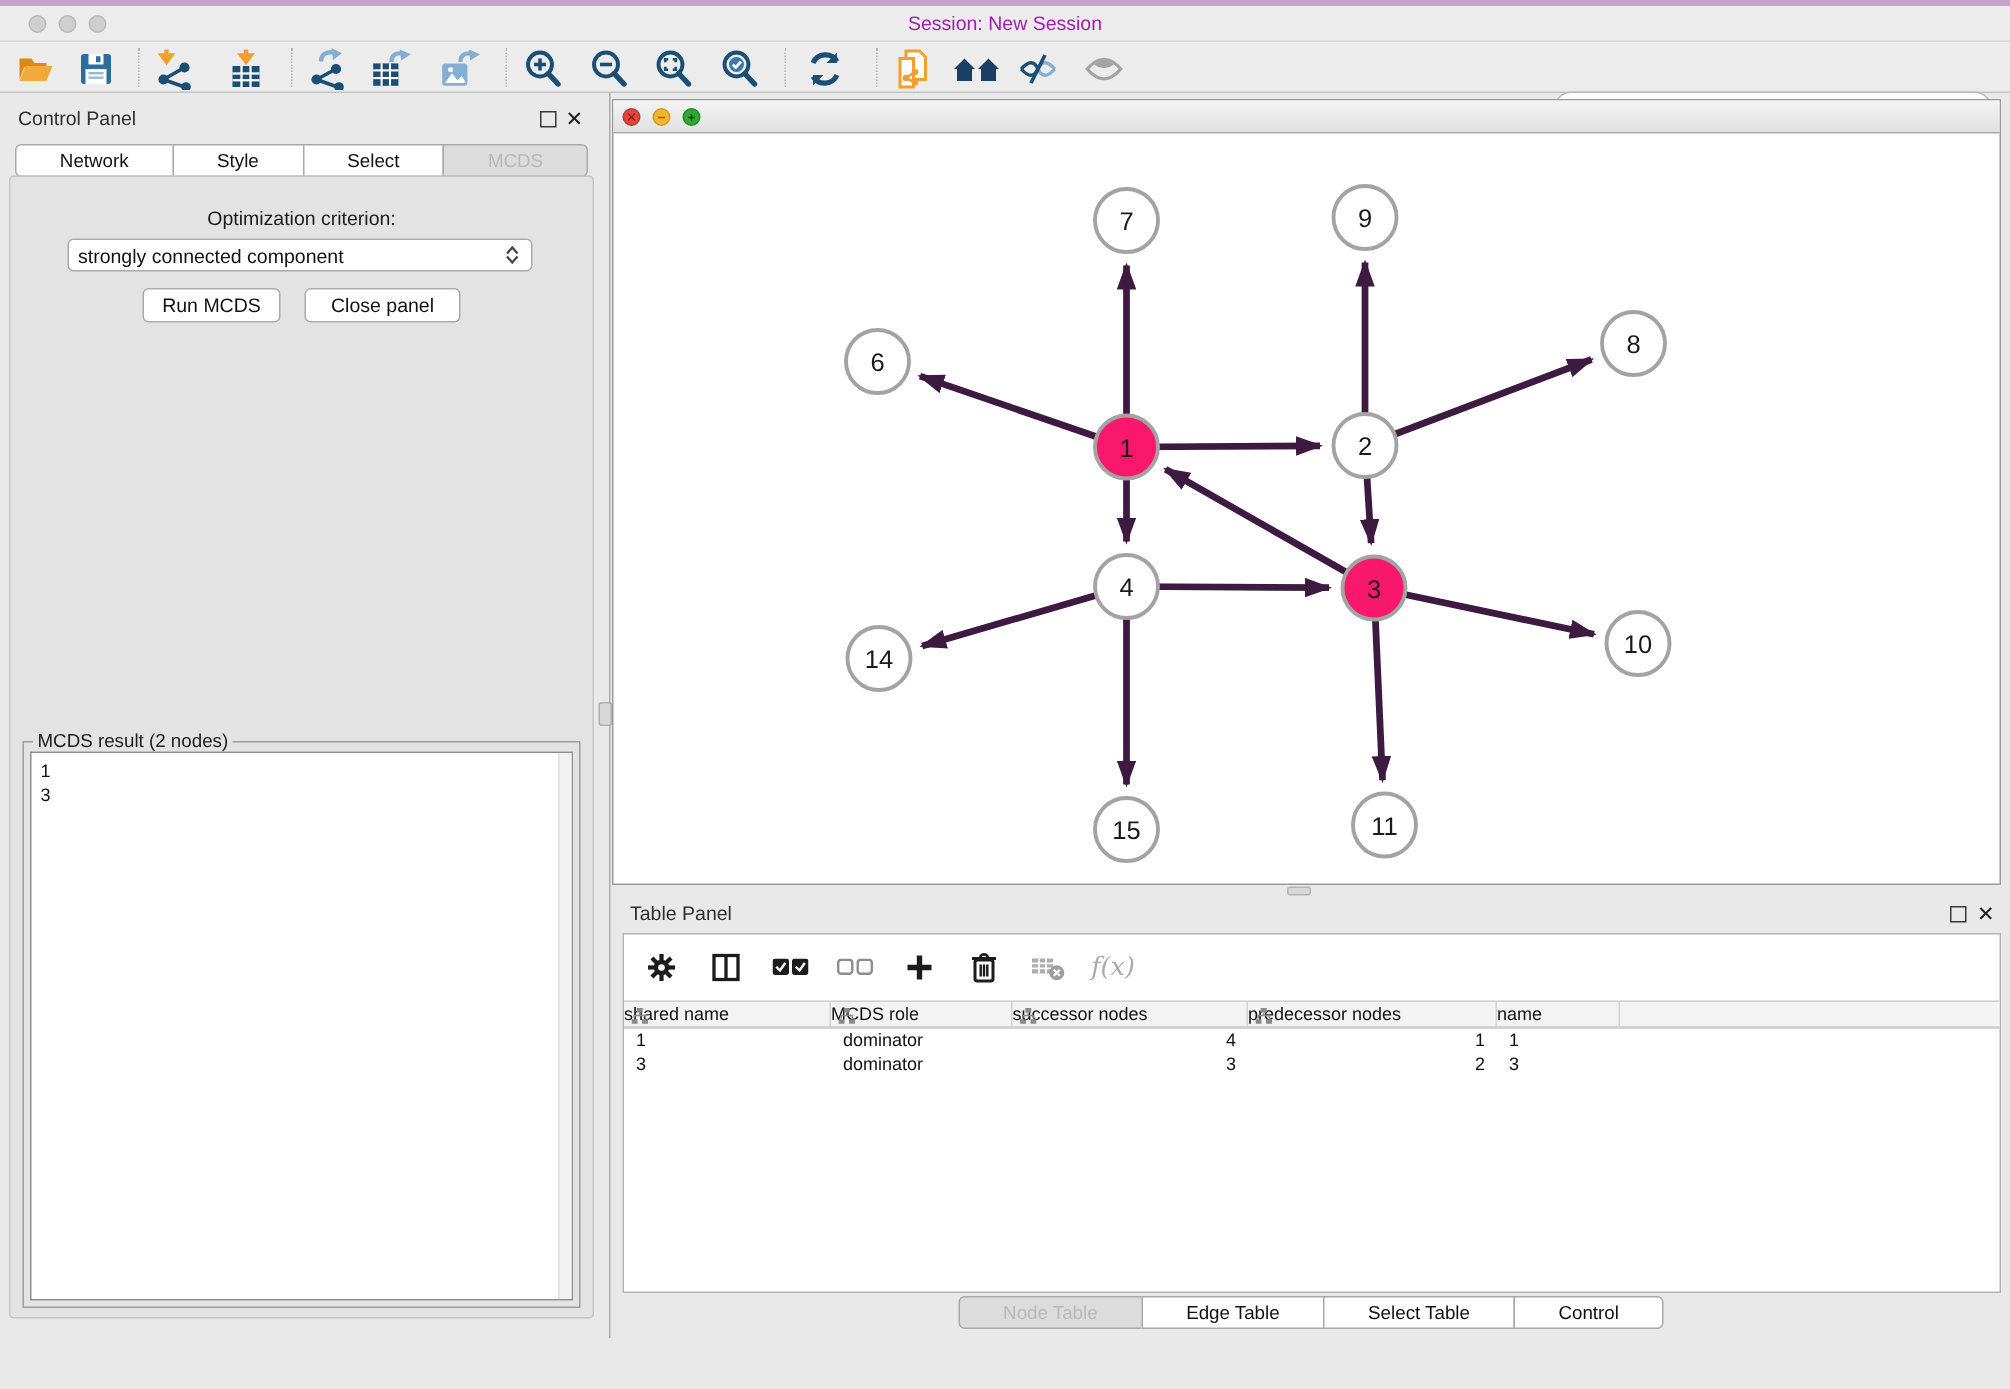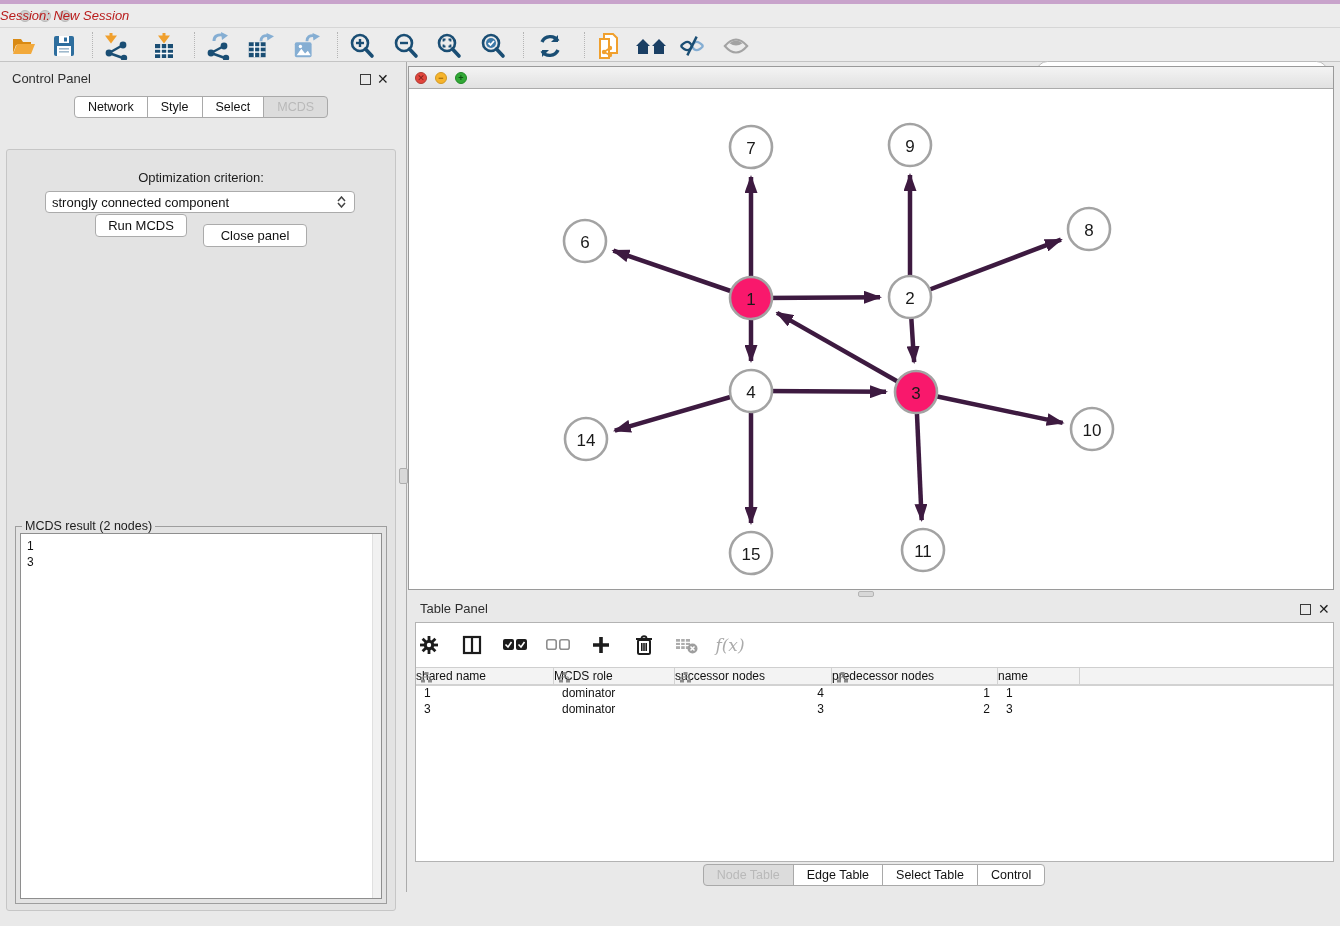--- a/index.html
+++ b/index.html
@@ -5,41 +5,41 @@
   * { margin:0; padding:0; box-sizing:border-box; }
   html,body { width:1340px; height:926px; }
   body { font-family:"Liberation Sans","DejaVu Sans",sans-serif; background:#E9E9E9; position:relative; overflow:hidden; }
   #app { position:absolute; inset:0; }
 
   
   .top-strip { position:absolute; left:0; top:0; width:1340px; height:4px; background:#C8A3CB; }
   .titlebar { position:absolute; left:0; top:4px; width:1340px; height:24px; background:#ECECEC; border-bottom:1px solid #D6D6D6; }
   .tl-dot { position:absolute; top:6px; width:12px; height:12px; border-radius:50%; background:#CFCFCF; border:1px solid #B9B9B9; }
   .titlebar .t1{left:19px} .titlebar .t2{left:39px} .titlebar .t3{left:59px}
-  .win-title { position:absolute; left:0; right:0; top:4px; font-size:13px; color:#b91c1c;font-style:italic; }
+  .win-title { position:absolute; left:0; right:0; top:4px; text-align:center; font-size:13px; color:#a21caf; }
 
   
   .toolbar { position:absolute; left:0; top:28px; width:1340px; height:34px; background:#ECECEC; border-bottom:1px solid #C4C4C4; }
   .tb-icon { position:absolute; top:4px; width:28px; height:28px; display:flex; align-items:center; justify-content:center; cursor:pointer; }
   .tb-sep { position:absolute; top:4px; width:0; height:26px; border-left:1px dotted #B5B5B5; }
   .searchbox { position:absolute; right:12px; top:33px; width:292px; height:23px; background:#FFF; border:1px solid #BBB; border-radius:12px; display:flex; align-items:center; padding-left:7px; }
   .searchbox input { border:none; outline:none; flex:1; font-size:12px; background:transparent; height:100%; }
 
   
   .cp-header { position:absolute; left:0; top:68px; width:402px; height:24px; }
   .panel-title { position:absolute; left:12px; top:3px; font-size:13px; color:#2E2E2E; }
   .float-btn { position:absolute; top:6px; width:11px; height:11px; border:1.6px solid #3A3A3A; cursor:pointer; }
   .close-btn { position:absolute; top:2px; font-size:14px; font-weight:bold; color:#1E1E1E; cursor:pointer; line-height:18px; }
   .cp-tabs { position:absolute; left:0; top:96px; width:402px; display:flex; justify-content:center; }
   .seg { display:flex; }
-  .seg .tab { background:#FFF; border:1px solid #A9A9A9; margin-left:-1px; padding:3px 13px; font-size:12.5px; color:#111; cursor:pointer; white-space:nowrap; }
+  .seg .tab { background:#FFF; border:1px solid #A9A9A9; margin-left:-1px; padding:3px 29px; font-size:12.5px; color:#111; cursor:pointer; white-space:nowrap; }
   .seg .tab:first-child { border-radius:4px 0 0 4px; margin-left:0; }
   .seg .tab:last-child { border-radius:0 4px 4px 0; }
   .seg .tab.sel { background:#DCDCDC; color:#B9B9B9; }
-  .cp-body { position:absolute; left:6px; top:117px; width:390px; height:762px; background:#E3E3E3; border:1px solid #C6C6C6; border-radius:3px;margin-top:32px; }
+  .cp-body { position:absolute; left:6px; top:117px; width:390px; height:762px; background:#E3E3E3; border:1px solid #C6C6C6; border-radius:3px; }
   .opt-label { position:absolute; left:0; width:100%; top:20px; text-align:center; font-size:13px; color:#1C1C1C; }
   .dropdown { position:absolute; left:38px; top:41px; width:310px; height:22px; background:#FFF; border:1px solid #ABABAB; border-radius:4px; display:flex; align-items:center; padding:0 6px; font-size:13px; color:#111; cursor:pointer; }
   .dropdown .dd-text { flex:1; }
   .stepper { display:flex; flex-direction:column; align-items:center; line-height:5px; margin-right:2px; }
   .btn { position:absolute; height:23px; background:#FFF; border:1px solid #ABABAB; border-radius:4px; font-size:13px; color:#111; display:flex; align-items:center; justify-content:center; cursor:pointer; }
   .groupbox { position:absolute; left:8px; top:376px; width:372px; height:378px; border:1px solid #9E9E9E; }
   .groupbox .legend { position:absolute; left:6px; top:-8px; background:#E3E3E3; padding:0 3px; font-size:12.5px; color:#1C1C1C; }
   .groupbox .result-area { position:absolute; left:4px; top:6px; right:4px; bottom:4px; background:#FFF; border:1px solid #8E8E8E; font-size:12px; color:#111; padding:4px 0 0 6px; line-height:16px; }
   .result-scroll { position:absolute; right:0px; top:0px; bottom:0px; width:9px; background:#F1F1F1; border-left:1px solid #E0E0E0; }
 
@@ -53,21 +53,21 @@
   .mac-dot { position:absolute; top:5px; width:12px; height:12px; border-radius:50%; font-size:9px; line-height:11px; text-align:center; font-weight:bold; cursor:pointer; }
   .dot-red { left:6px; background:#E2463D; border:1px solid #AF3B33; color:#7E1F1A; }
   .dot-yellow { left:26px; background:#F6B42C; border:1px solid #D29A25; color:#935F07; }
   .dot-green { left:46px; background:#32A836; border:1px solid #208A26; color:#0E5212; }
   #graph-svg { position:absolute; left:0; top:22px; }
   .h-handle { position:absolute; left:858px; top:591px; width:16px; height:6px; background:#D8D8D8; border:1px solid #B4B4B4; border-radius:2px; }
 
   
   .tp-header { position:absolute; left:408px; top:598px; width:932px; height:22px; }
   .tp-body { position:absolute; left:415px; top:622px; width:919px; height:240px; background:#FFF; border:1px solid #B3B3B3; }
-  .tp-toolbar { position:relative; height:44px; display:flex; align-items:center; gap:17px; }
+  .tp-toolbar { position:relative; height:44px; display:flex; align-items:center; gap:17px; padding-left:12px; }
   .tp-tool { display:flex; align-items:center; justify-content:center; width:26px; height:26px; cursor:pointer; }
   .fx { font-family:"DejaVu Serif","Liberation Serif",serif; font-style:italic; font-size:17px; color:#ABABAB; }
   .thead { display:flex; height:19px; border-top:1px solid #CFCFCF; border-bottom:2px solid #D2D2D2; background:#F3F3F3; font-size:12px; color:#111; }
   .th { position:relative; display:flex; align-items:center; justify-content:flex-start; border-right:1px solid #D2D2D2; }
   .th .hicon { position:absolute; left:5px; top:4px; }
   .trow { display:flex; height:16px; font-size:12px; color:#111; }
   .tc { padding:0 8px; white-space:nowrap; overflow:hidden; }
   .tc.r { text-align:right; }
   .c0{width:138px} .c1{width:121px} .c2{width:157px} .c3{width:166px} .c4{width:82px}
   .tp-tabs { position:absolute; left:408px; top:864px; width:932px; display:flex; justify-content:center; }
@@ -272,21 +272,21 @@
       <span class="dd-text">strongly connected component</span>
       <span class="stepper">
         <svg width="9" height="6" viewBox="0 0 9 6">
             <path d="M1 5l3.5-4L8 5" stroke="#444" stroke-width="1.5" fill="none"></path>
           </svg>
         <svg width="9" height="6" viewBox="0 0 9 6">
             <path d="M1 1l3.5 4L8 1" stroke="#444" stroke-width="1.5" fill="none"></path>
           </svg>
       </span>
     </div>
-    <button class="btn" style="left:88px;top:64px;width:92px">Run MCDS</button>
+    <button class="btn" style="left:88px;top:74px;width:92px">Run MCDS</button>
     <button class="btn" style="left:196px;top:74px;width:104px">Close panel</button>
     <div class="groupbox">
       <span class="legend">MCDS result (2 nodes)</span>
       <div class="result-area">
         <div>1</div>
         <div>3</div>
         <div class="result-scroll"></div>
       </div>
     </div>
   </div>

